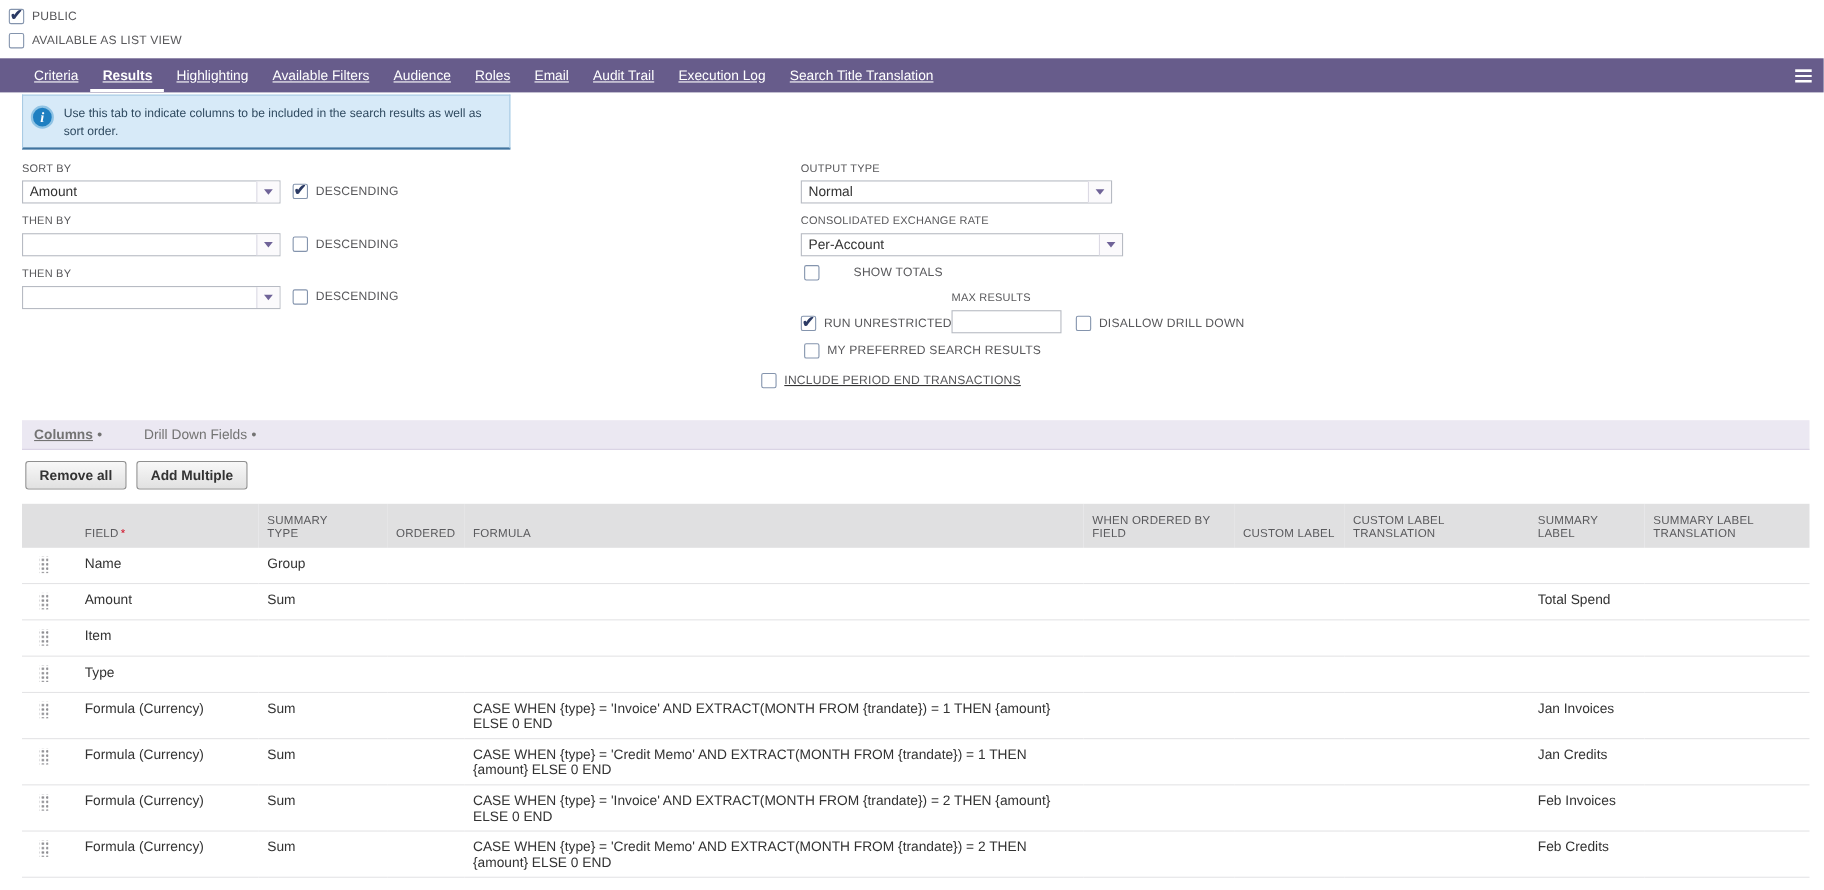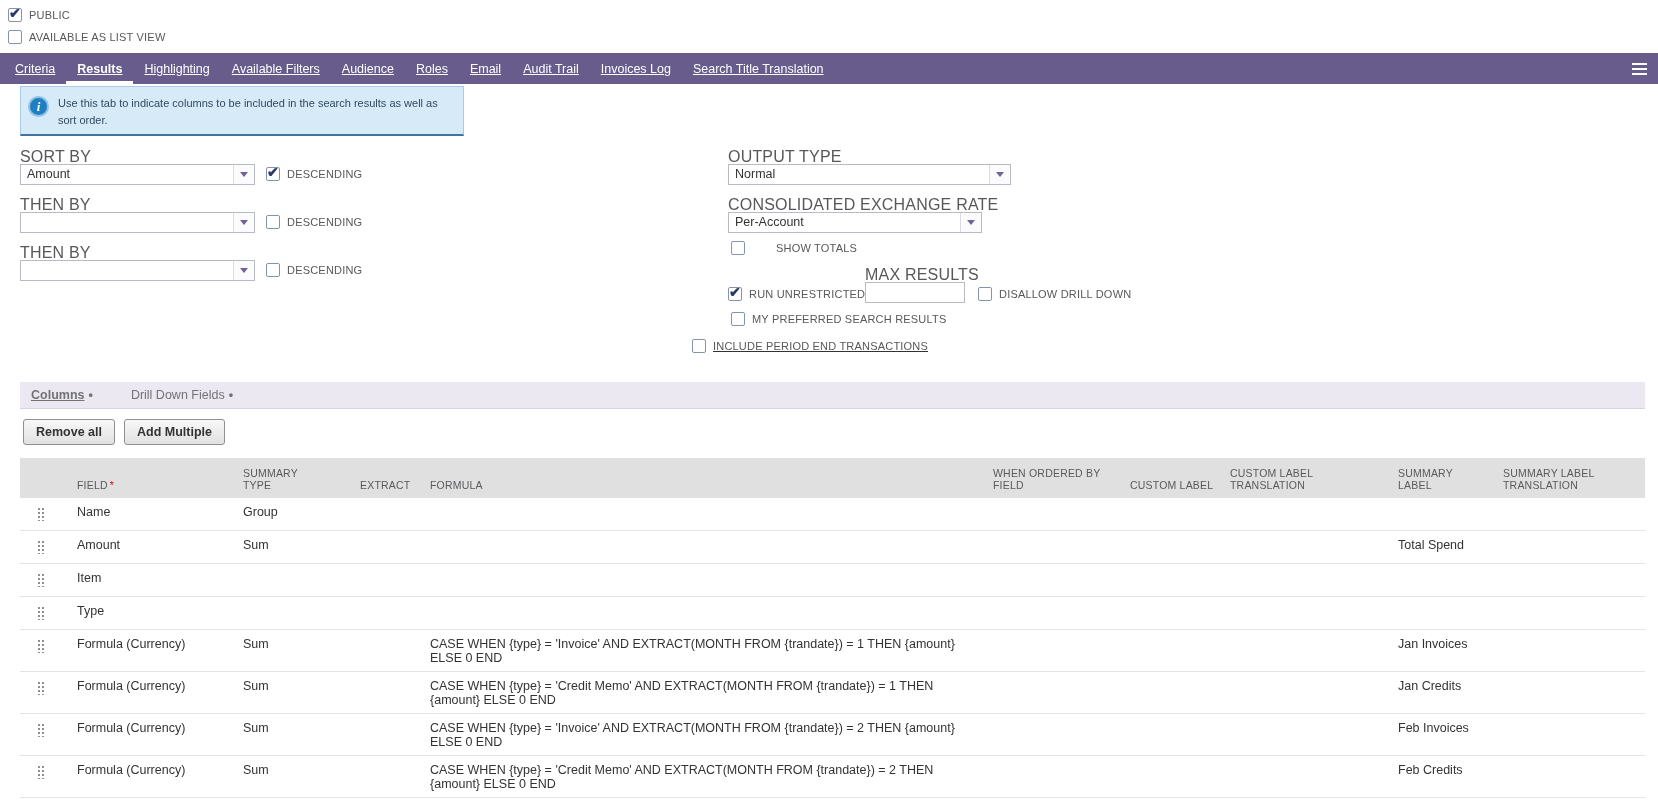--- a/index.html
+++ b/index.html
@@ -22,21 +22,21 @@
   .cb.checked::after {
     content:"\2714";
     position:absolute; left:0px; top:-4px;
     font-size:14px; font-weight:bold; color:#2b3a64;
   }
   .check-label { margin-left:7px; font-size:11px; color:#58585b; letter-spacing:.2px; }
 
   
   .tabbar {
     margin-top:9px; height:31px; background:#675c8b;
-    display:flex; align-items:stretch; padding-left:4px; position:relative;
+    display:flex; align-items:stretch; padding-left:20px; position:relative;
   }
   .tab {
     color:#fff; font-size:12.5px; display:flex; align-items:center;
     padding:0 11px; text-decoration:underline; cursor:pointer; white-space:nowrap;
   }
   .tab.active { font-weight:bold; box-shadow: inset 0 -3px 0 #fff; }
   .menu-icon {
     position:absolute; right:11px; top:10px; width:15px; height:12px;
     background: repeating-linear-gradient(to bottom, #fff 0 2px, transparent 2px 5px);
     cursor:pointer;
@@ -52,21 +52,21 @@
     width:21px; height:21px; flex:0 0 21px; border-radius:50%;
     background:#1e7fc1; border:2px solid #8fc3e4;
     color:#fff; font-family:"Liberation Serif", serif; font-style:italic; font-weight:bold;
     font-size:13px; line-height:17px; text-align:center; margin-top:3px;
   }
   .info-text { font-size:11px; color:#2f4a60; line-height:1.5; padding-top:2px; }
 
   
   .form-area { position:relative; height:240px; }
   .form-area > * { position:absolute; }
-  .flabel { font-size:16px; color:#58585b; letter-spacing:.2px; white-space:nowrap; }
+  .flabel { font-size:10px; color:#58585b; letter-spacing:.2px; white-space:nowrap; }
   .sel {
     height:21px; background:#fff; border:1px solid #b7bbc3;
     display:flex; align-items:stretch;
   }
   .sel .val { flex:1; padding:2px 6px 0 6px; font-size:12.5px; color:#333; overflow:hidden; white-space:nowrap; }
   .sel .arrow-btn {
     width:21px; border-left:1px solid #dcdae4; background:#fbfafc;
     display:flex; align-items:center; justify-content:center; cursor:pointer;
   }
   .arrow {
@@ -82,21 +82,21 @@
   .fg-thenby1-label  { left:20px;  top:60px; }
   .fg-thenby1-select { left:20px;  top:76px;  width:235px; }
   .fg-thenby1-desc   { left:266px; top:79px; }
   .fg-thenby2-label  { left:20px;  top:108px; }
   .fg-thenby2-select { left:20px;  top:124px; width:235px; }
   .fg-thenby2-desc   { left:266px; top:127px; }
 
   .fg-output-label   { left:728px; top:12px; }
   .fg-output-select  { left:728px; top:28px;  width:283px; }
   .fg-cer-label      { left:728px; top:60px; }
-  .fg-cer-select     { left:728px; top:76px;  width:254px; }
+  .fg-cer-select     { left:728px; top:76px;  width:293px; }
   .fg-showtotals     { left:731px; top:105px;gap:24px; }
   .fg-maxres-label   { left:865px; top:130px; }
   .fg-rununr         { left:728px; top:151px; }
   .fg-maxres-input   { left:865px; top:146px; width:100px; }
   .fg-disallow       { left:978px; top:151px; }
   .fg-mypref         { left:731px; top:176px; }
   .fg-incper         { left:692px; top:203px;text-decoration:underline; }
 
   
   .subtabs {
@@ -160,21 +160,21 @@
 
 <div class="tabbar">
   <a class="tab">Criteria</a>
   <a class="tab active">Results</a>
   <a class="tab">Highlighting</a>
   <a class="tab">Available Filters</a>
   <a class="tab">Audience</a>
   <a class="tab">Roles</a>
   <a class="tab">Email</a>
   <a class="tab">Audit Trail</a>
-  <a class="tab">Invoices Log</a>
+  <a class="tab">Execution Log</a>
   <a class="tab">Search Title Translation</a>
   <span class="menu-icon"></span>
 </div>
 
 <div class="infobox">
   <span class="info-icon">i</span>
   <span class="info-text">Use this tab to indicate columns to be included in the search results as well as sort order.</span>
 </div>
 
 <div class="form-area">
@@ -287,21 +287,21 @@
       <col style="width:100px">
       <col style="width:168px">
     <col style="width:105px">
       <col style="width:150px">
   </colgroup>
   <thead>
     <tr>
       <th></th>
       <th class="col-field"><span>FIELD</span><span class="required">*</span></th>
       <th><span class="wrap-narrow">SUMMARY TYPE</span></th>
-      <th>EXTRACT</th>
+      <th>ORDERED</th>
       <th>FORMULA</th>
       <th>WHEN ORDERED BY FIELD</th>
       <th>CUSTOM LABEL</th>
       <th>CUSTOM LABEL TRANSLATION</th>
       <th>SUMMARY LABEL</th>
       <th>SUMMARY LABEL TRANSLATION</th>
     </tr>
   </thead>
   <tbody>
     <tr>

